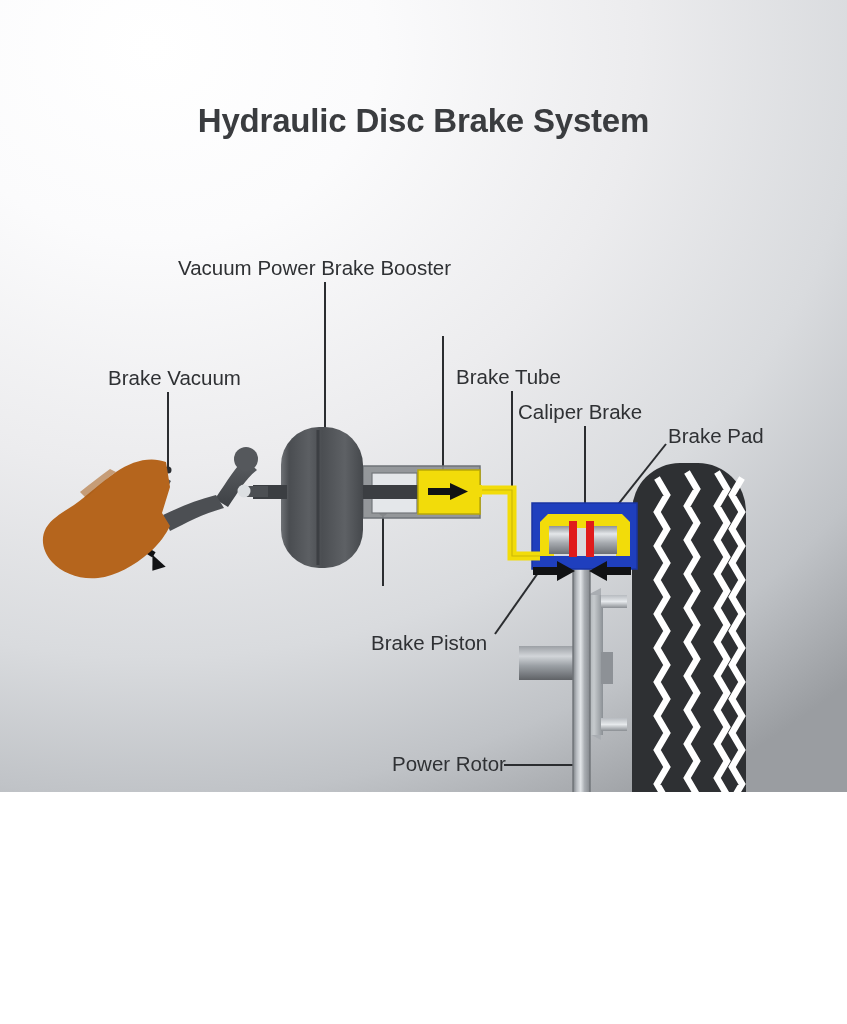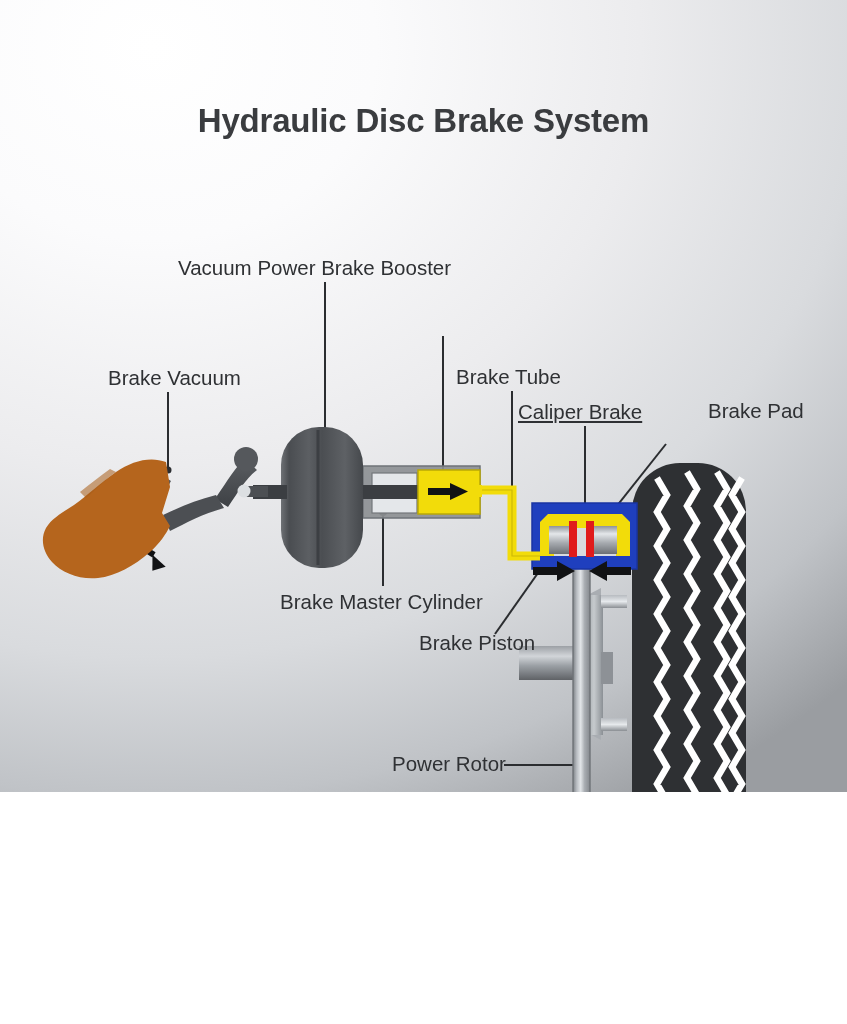--- a/index.html
+++ b/index.html
@@ -37,24 +37,24 @@
     position: absolute;
     font-size: 20.5px;
     color: #2f3134;
     white-space: nowrap;
     user-select: none;
   }
   .lbl-vacuum     { left: 178px; top: 256px; text-align: right; }
   .lbl-fluid      { left: 341px; top: 310px; }
   .lbl-pedal      { left: 108px; top: 366px; }
   .lbl-tube       { left: 456px; top: 365px; }
-  .lbl-caliper    { left: 518px; top: 400px; text-decoration: underline; }
-  .lbl-pad        { left: 668px; top: 399px; margin-left: 40px; }
+  .lbl-caliper    { left: 518px; top: 400px; }
+  .lbl-pad        { left: 668px; top: 424px; }
   .lbl-master     { left: 280px; top: 590px; }
-  .lbl-piston     { left: 371px; top: 631px; margin-left: 48px; }
+  .lbl-piston     { left: 371px; top: 631px; }
   .lbl-rotor      { left: 392px; top: 752px; }
 </style>
 </head>
 <body>
 
 <div id="stage">
 
   <div class="diagram-title">Hydraulic Disc Brake System</div>
 
   <svg id="svgroot" viewBox="0 0 847 1024">
@@ -243,17 +243,16 @@
                C160 543 166 534 170 526 L162 513 L170 487 Z" fill="#b5651d"></path>
       <path d="M116 472 C104 480 96 490 86 498 L80 492 C90 484 100 476 110 469 Z" fill="#a85c18" opacity="0.55"></path>
     </g>
   </svg>
 
   <div class="lbl lbl-vacuum">Vacuum Power Brake Booster</div>
   <div class="lbl lbl-pedal">Brake Vacuum</div>
   <div class="lbl lbl-tube">Brake Tube</div>
   <div class="lbl lbl-caliper">Caliper Brake</div>
   <div class="lbl lbl-pad">Brake Pad</div>
-  <div class="lbl lbl-master">Brake Master Cylinder</div>
   <div class="lbl lbl-piston">Brake Piston</div>
   <div class="lbl lbl-rotor">Power Rotor</div>
 
 </div>
 
 </body></html>

